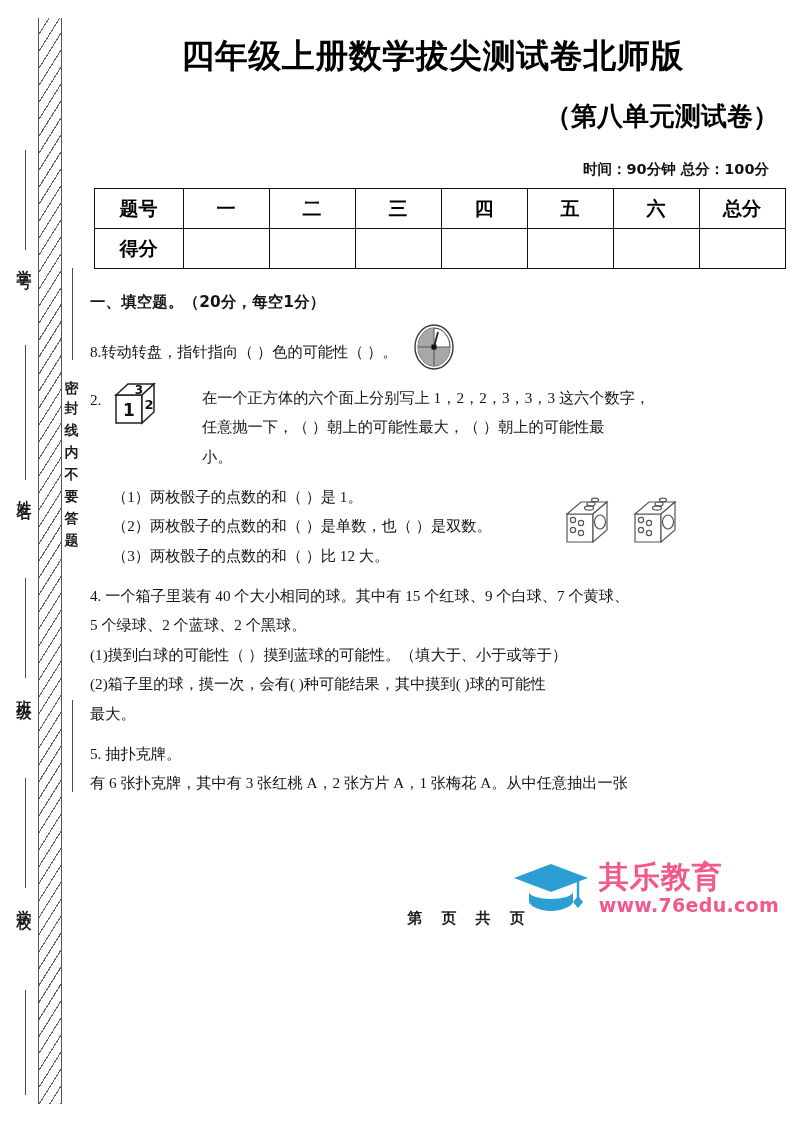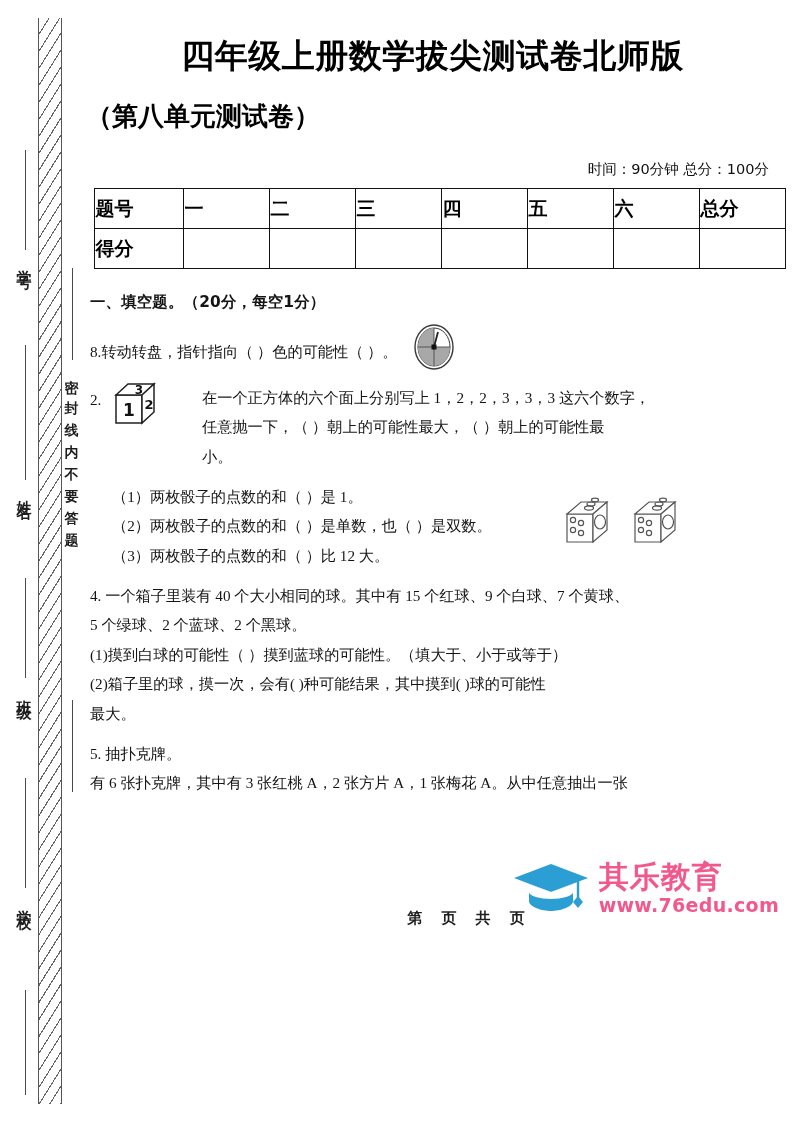--- a/index.html
+++ b/index.html
@@ -78,47 +78,47 @@
     text-align: center;
     font-family: "DejaVu Sans", sans-serif;
     font-size: 33px;
     font-weight: 800;
     letter-spacing: 0.5px;
     color: #000;
     padding-right: 14px;
   }
   #title-sub {
     margin: 20px 0 0 0;
-    text-align: left;
+    text-align: right;
     font-family: "DejaVu Sans", sans-serif;
     font-size: 26px;
     font-weight: 800;
     color: #000;
     padding-right: 14px;
   }
   #exam-meta {
     margin: 26px 24px 0 0;
     text-align: right;
     font-family: "DejaVu Sans", sans-serif;
     font-size: 14.5px;
-    font-weight: 400;
+    font-weight: 700;
     color: #111;
   }
 
   
   #score-table {
     margin: 9px auto 0 auto;
     width: 692px;
     border-collapse: collapse;
     table-layout: fixed;
   }
   #score-table td {
     border: 1.3px solid #111;
     height: 37px;
-    text-align: left;
+    text-align: center;
     vertical-align: middle;
     font-family: "DejaVu Sans", sans-serif;
     font-size: 19px;
     font-weight: 700;
     color: #000;
   }
   #score-table td.rowhdr { width: 86px; }
 
   
   #content {

